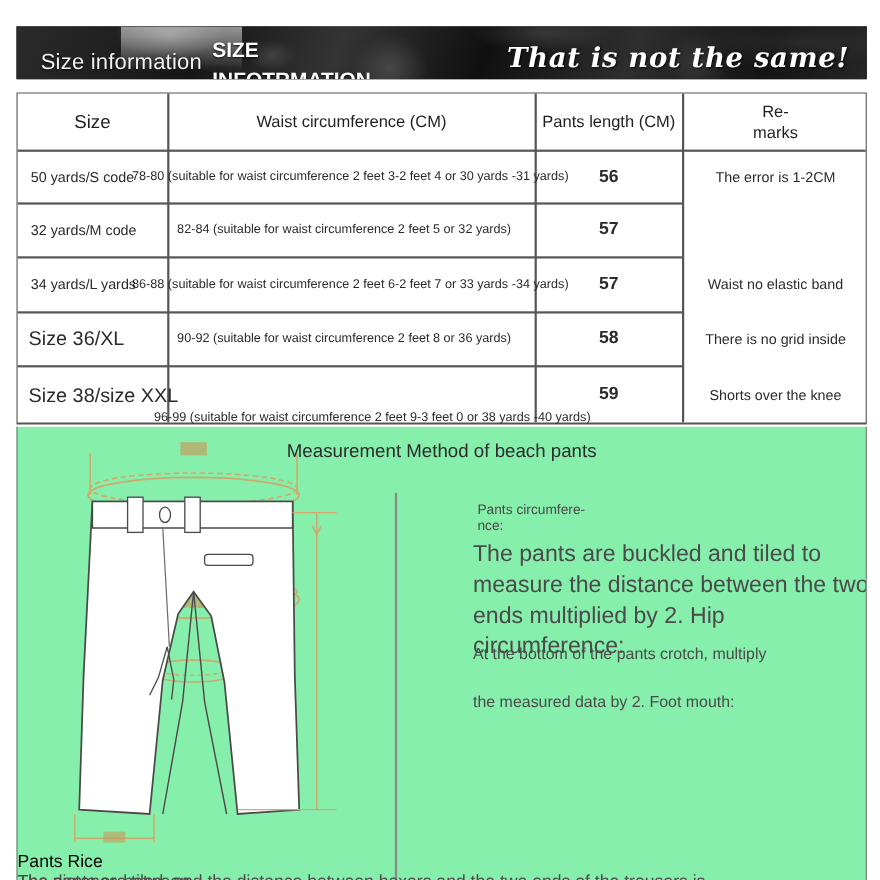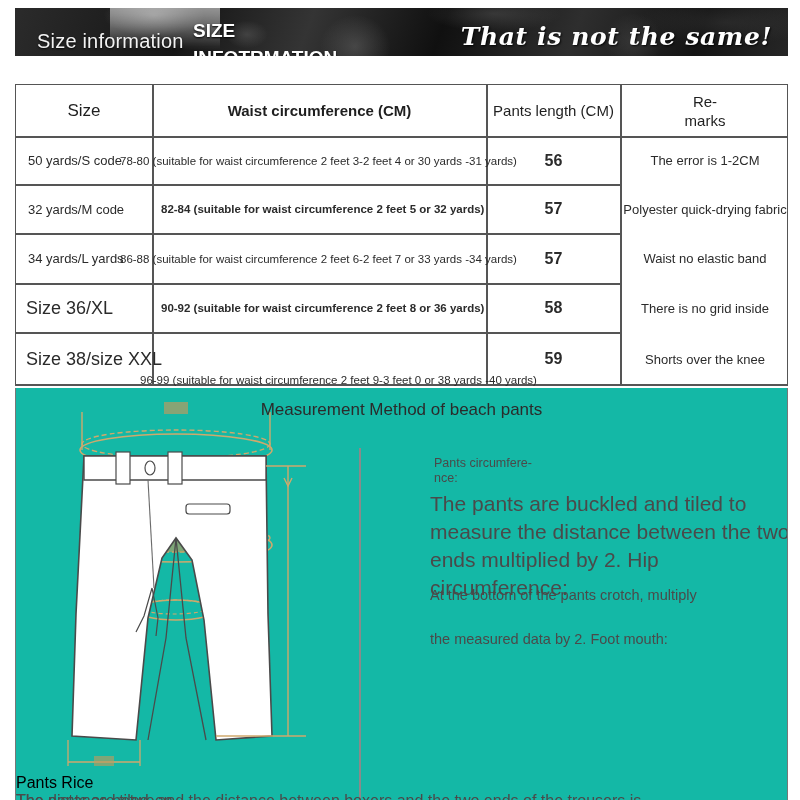--- a/index.html
+++ b/index.html
@@ -12,21 +12,21 @@
   }
   #page {
     position: relative;
     width: 800px; height: 800px;
     background: #ffffff;
   }
 
   
   .banner {
     position: absolute;
-    left: 15px; top: 8px;
+    left: 15px; top: 24px;
     width: 773px; height: 48px;
     background-color: #1a1a1a;
     background-image:
       radial-gradient(ellipse 70px 30px at 18% 15%, rgba(140,140,140,0.55), rgba(0,0,0,0) 72%),
       radial-gradient(ellipse 50px 45px at 44% 80%, rgba(120,120,120,0.40), rgba(0,0,0,0) 70%),
       radial-gradient(ellipse 90px 24px at 62% 12%, rgba(110,110,110,0.35), rgba(0,0,0,0) 75%),
       radial-gradient(ellipse 40px 40px at 80% 70%, rgba(95,95,95,0.32), rgba(0,0,0,0) 72%),
       radial-gradient(ellipse 120px 30px at 92% 30%, rgba(80,80,80,0.30), rgba(0,0,0,0) 75%),
       radial-gradient(ellipse 30px 20px at 30% 55%, rgba(150,150,150,0.25), rgba(0,0,0,0) 70%),
       linear-gradient(110deg, #2b2b2b 0%, #161616 22%, #343434 38%, #101010 55%, #2e2e2e 72%, #141414 88%, #262626 100%);
@@ -120,21 +120,21 @@
   .hdr.small { font-size: 15px; }
   .hdr.twoline {
     white-space: pre-line;
     text-align: center;
     line-height: 19px;
     flex-direction: column;
     justify-content: center;
   }
 
   .col-size   { left: 0;     width: 136px; }
-  .col-waist  { left: 137px; width: 333px; font-weight: bold; }
+  .col-waist  { left: 137px; width: 333px; }
   .col-len    { left: 471px; width: 133px; }
   .col-rem    { left: 605px; width: 168px; }
   .row0 { top: 0;     height: 51px; }
   .row1 { top: 52px;  height: 47px; }
   .row2 { top: 100px; height: 48px; }
   .row3 { top: 149px; height: 49px; }
   .row4 { top: 199px; height: 48px; }
   .row5 { top: 248px; height: 52px; }
 
   .sz       { font-size: 13px; padding-left: 12px; }
@@ -146,21 +146,21 @@
   .rem      { font-size: 13px; }
   .rem.clip { overflow: hidden; }
 
   
   .lower {
     position: absolute;
     left: 15px; top: 388px;
     width: 773px; height: 412px;
     border-left: 1.5px solid #777;
     border-right: 1.5px solid #777;
-    background: #14b8a6;
+    background: #86efac;
     overflow: hidden;
   }
   .measure-title {
     position: absolute;
     left: 0; right: 0; top: 12px;
     text-align: center;
     font-size: 17px;
     color: #2b2b2b;
   }
   .divider {
@@ -206,21 +206,20 @@
     <div class="cell ctr hdr small col-len row0">Pants length (CM)</div>
 
     <div class="cell sz col-size row1">50 yards/S code</div>
     <div class="cell waist ovl row1">78-80 (suitable for waist circumference 2 feet 3-2 feet 4 or 30 yards -31 yards)</div>
     <div class="cell ctr plen col-len row1">56</div>
     <div class="cell ctr rem col-rem row1">The error is 1-2CM</div>
 
     <div class="cell sz col-size row2">32 yards/M code</div>
     <div class="cell waist in col-waist row2">82-84 (suitable for waist circumference 2 feet 5 or 32 yards)</div>
     <div class="cell ctr plen col-len row2">57</div>
-    <div class="cell ctr rem clip col-rem row2">Polyester quick-drying fabric</div>
 
     <div class="cell sz col-size row3">34 yards/L yards</div>
     <div class="cell waist ovl row3">86-88 (suitable for waist circumference 2 feet 6-2 feet 7 or 33 yards -34 yards)</div>
     <div class="cell ctr plen col-len row3">57</div>
     <div class="cell ctr rem col-rem row3">Waist no elastic band</div>
 
     <div class="cell sz big col-size row4">Size 36/XL</div>
     <div class="cell waist in col-waist row4">90-92 (suitable for waist circumference 2 feet 8 or 36 yards)</div>
     <div class="cell ctr plen col-len row4">58</div>
     <div class="cell ctr rem col-rem row4">There is no grid inside</div>

